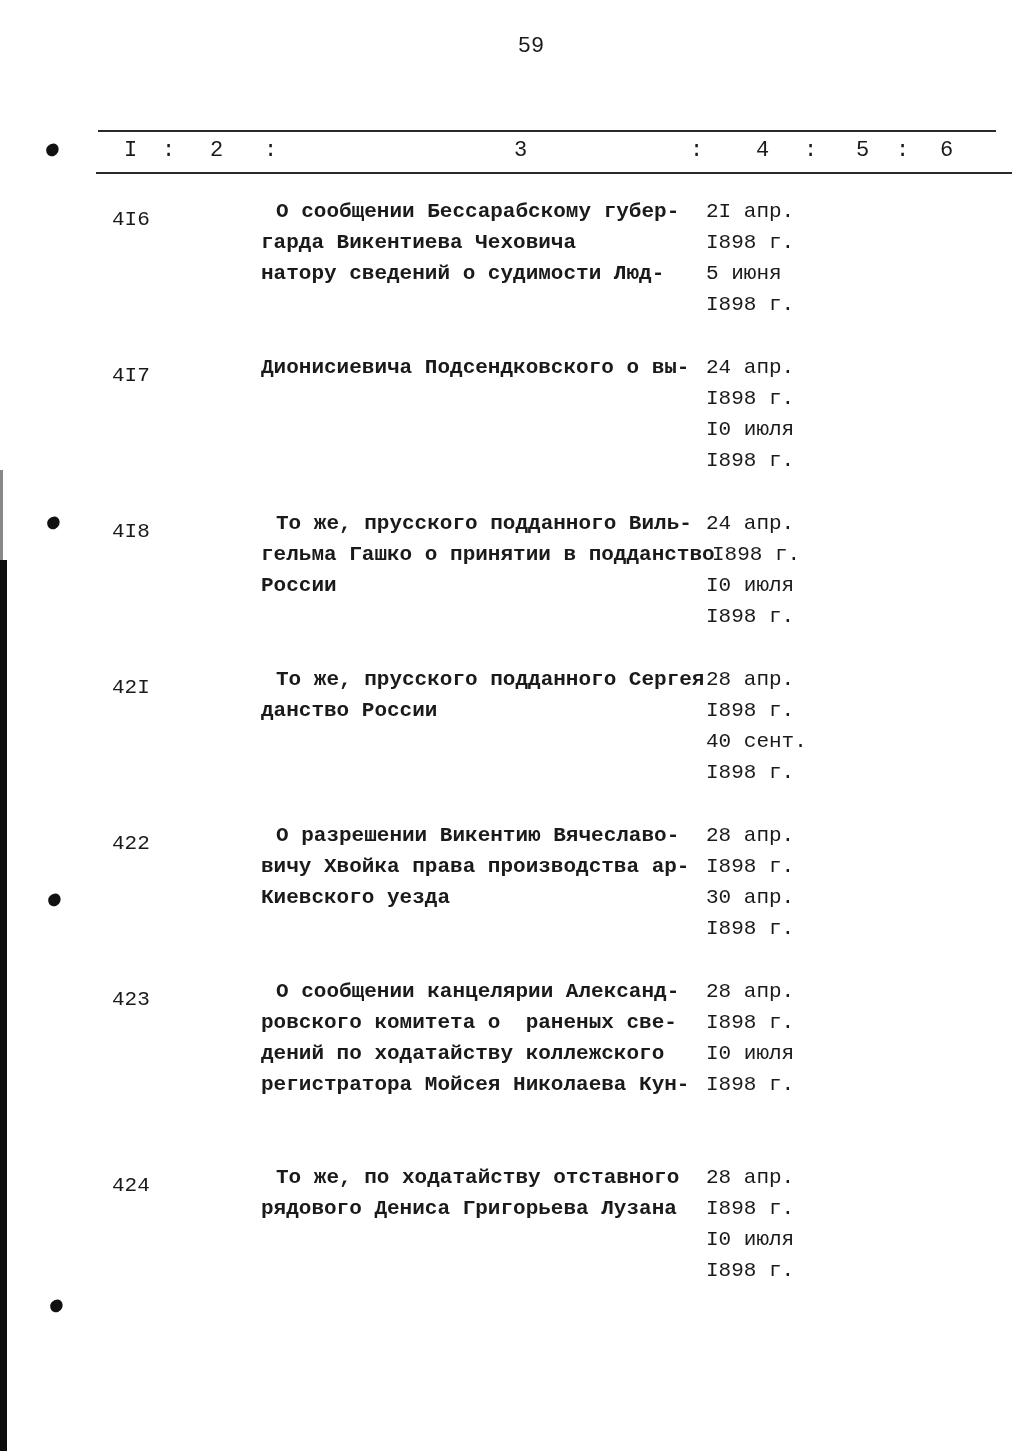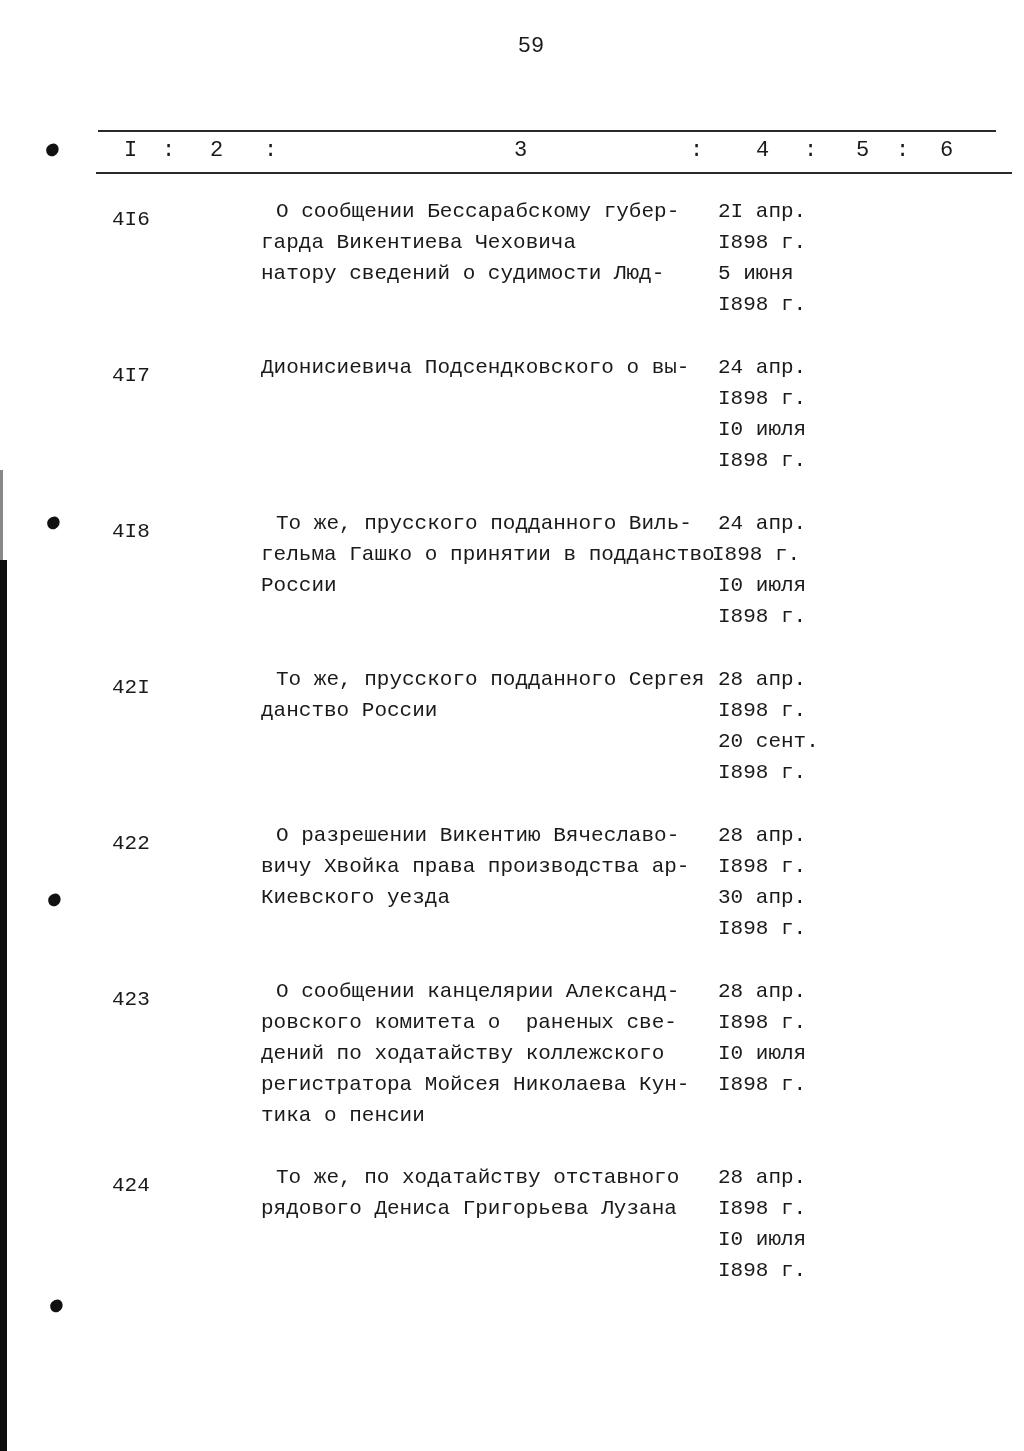--- a/index.html
+++ b/index.html
@@ -39,24 +39,24 @@
     .rule.top { top: 130px; width: 898px; }
     .rule.bottom { top: 172px; left: 96px; width: 916px; }
     .header-row {
       position: absolute; top: 138px; left: 0; width: 1024px; height: 28px;
       font-size: 22px;
     }
     .header-row span { position: absolute; top: 0; }
     .entry { position: absolute; left: 0; width: 1024px; font-size: 21px; line-height: 31px; }
     .entry .num { position: absolute; left: 112px; top: 8px; }
     .entry .desc { position: absolute; left: 261px; top: 0; width: 445px; }
-    .entry .desc div { white-space: pre; }
+    .entry .desc div { white-space: pre; font-weight: bold; }
     .entry .desc div.first { padding-left: 15px; }
     .entry .dates { position: absolute; left: 706px; top: 0; }
-    .entry .dates div { white-space: pre; margin-left: 12px; }
+    .entry .dates div { white-space: pre; }
   </style>
 </head>
 <body>
 
 <div class="binding-strip-faint"></div>
 <div class="binding-strip"></div>
 <div class="punch-mark" style="left:46px; top:144px;"></div>
 <div class="punch-mark" style="left:47px; top:517px;"></div>
 <div class="punch-mark" style="left:48px; top:894px;"></div>
 <div class="punch-mark" style="left:50px; top:1300px;"></div>
@@ -124,21 +124,21 @@
 
 <div class="entry" style="top:664px">
   <div class="num">42I</div>
   <div class="desc">
     <div class="first">То же, прусского подданного Сергея</div>
     <div>данство России</div>
   </div>
   <div class="dates">
     <div>28 апр.</div>
     <div>I898 г.</div>
-    <div>20 сент.</div>
+    <div>40 сент.</div>
     <div>I898 г.</div>
   </div>
 </div>
 
 <div class="entry" style="top:820px">
   <div class="num">422</div>
   <div class="desc">
     <div class="first">О разрешении Викентию Вячеславо-</div>
     <div>вичу Хвойка права производства ар-</div>
     <div>Киевского уезда</div>
@@ -151,21 +151,20 @@
   </div>
 </div>
 
 <div class="entry" style="top:976px">
   <div class="num">423</div>
   <div class="desc">
     <div class="first">О сообщении канцелярии Александ-</div>
     <div>ровского комитета о  раненых све-</div>
     <div>дений по ходатайству коллежского</div>
     <div>регистратора Мойсея Николаева Кун-</div>
-    <div>тика о пенсии</div>
   </div>
   <div class="dates">
     <div>28 апр.</div>
     <div>I898 г.</div>
     <div>I0 июля</div>
     <div>I898 г.</div>
   </div>
 </div>
 
 <div class="entry" style="top:1162px">

